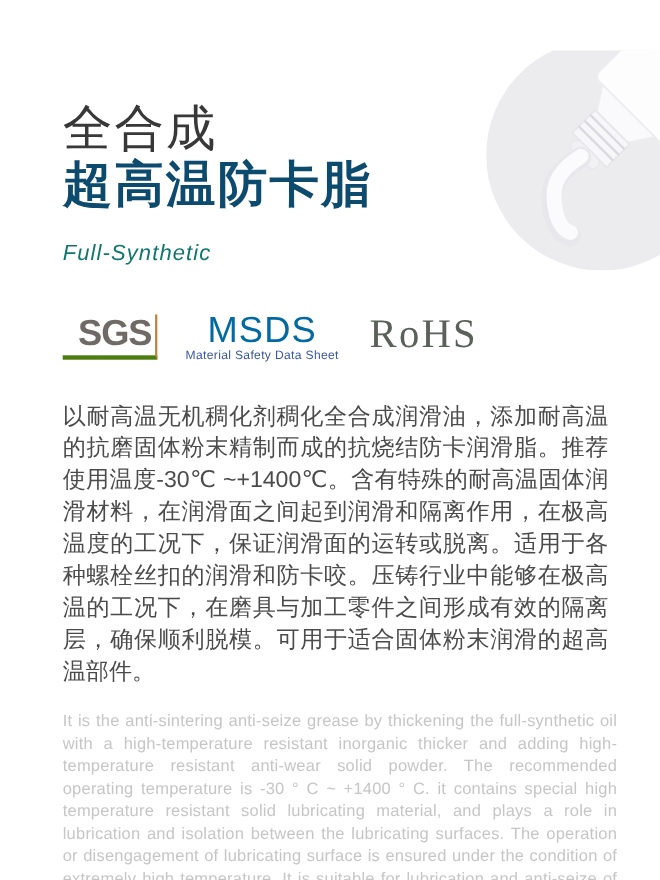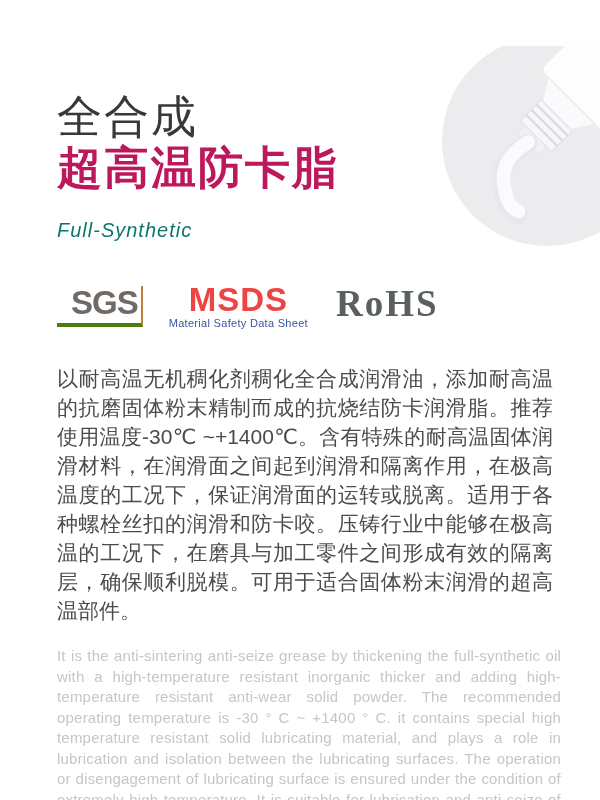--- a/index.html
+++ b/index.html
@@ -3,31 +3,31 @@
 <meta charset="utf-8">
 <style>
   html,body{margin:0;padding:0;background:#fff;}
   #page{position:relative;width:600px;height:800px;background:#ffffff;overflow:hidden;
         font-family:"Liberation Sans","DejaVu Sans",sans-serif;margin-top:46px;}
   
   .hero{position:absolute;top:-10px;right:-52px;width:210px;height:210px;}
   
   .content{position:absolute;left:57px;top:46px;width:496px;}
   .title-line1{font-size:45px;line-height:50px;color:#383838;font-weight:500;letter-spacing:2px;}
-  .title-line2{font-size:45px;line-height:52px;color:#be185d;font-weight:bold;letter-spacing:2px;}
+  .title-line2{font-size:45px;line-height:52px;color:#0c4a6e;font-weight:bold;letter-spacing:2px;}
   .subtitle{margin-top:22px;font-style:italic;color:#0f766e;font-size:20px;line-height:28px;letter-spacing:1px;}
   
   .logos{margin-top:40px;display:flex;align-items:flex-start;height:58px;}
   .sgs-box{display:inline-block;padding:0 3px 3px 14px;border-bottom:4px solid #4d7c0f;border-right:2px solid #c0803a;margin-top:2px;}
   .sgs-text{font-size:33px;font-weight:bold;color:#6f6a65;letter-spacing:-1px;line-height:34px;}
   .msds-box{margin-left:26px;text-align:center;}
-  .msds-text{font-size:33px;font-weight:bold;color:#ef4444;line-height:32px;letter-spacing:1px;}
+  .msds-text{font-size:33px;font-weight:normal;color:#0369a1;line-height:32px;letter-spacing:1px;}
   .msds-sub{font-size:11px;font-weight:normal;color:#3a57a5;letter-spacing:0.3px;margin-top:1px;}
   .rohs-box{margin-left:28px;margin-top:2px;}
-  .rohs-text{font-family:"Liberation Serif","DejaVu Serif",serif;font-size:37px;color:#59615a;letter-spacing:2px;line-height:36px;font-weight:bold;}
+  .rohs-text{font-family:"Liberation Serif","DejaVu Serif",serif;font-size:37px;color:#59615a;letter-spacing:2px;line-height:36px;}
   
   .desc-cn{margin-top:22px;width:496px;font-size:21px;line-height:29px;color:#4b4b4b;text-align:justify;}
   .desc-en{margin-top:17px;width:504px;font-size:15px;line-height:20.5px;color:#c6c6c6;text-align:justify;letter-spacing:0.2px;}
 </style>
 </head>
 <body>
 
 <div id="page">
 
   <div class="hero">

